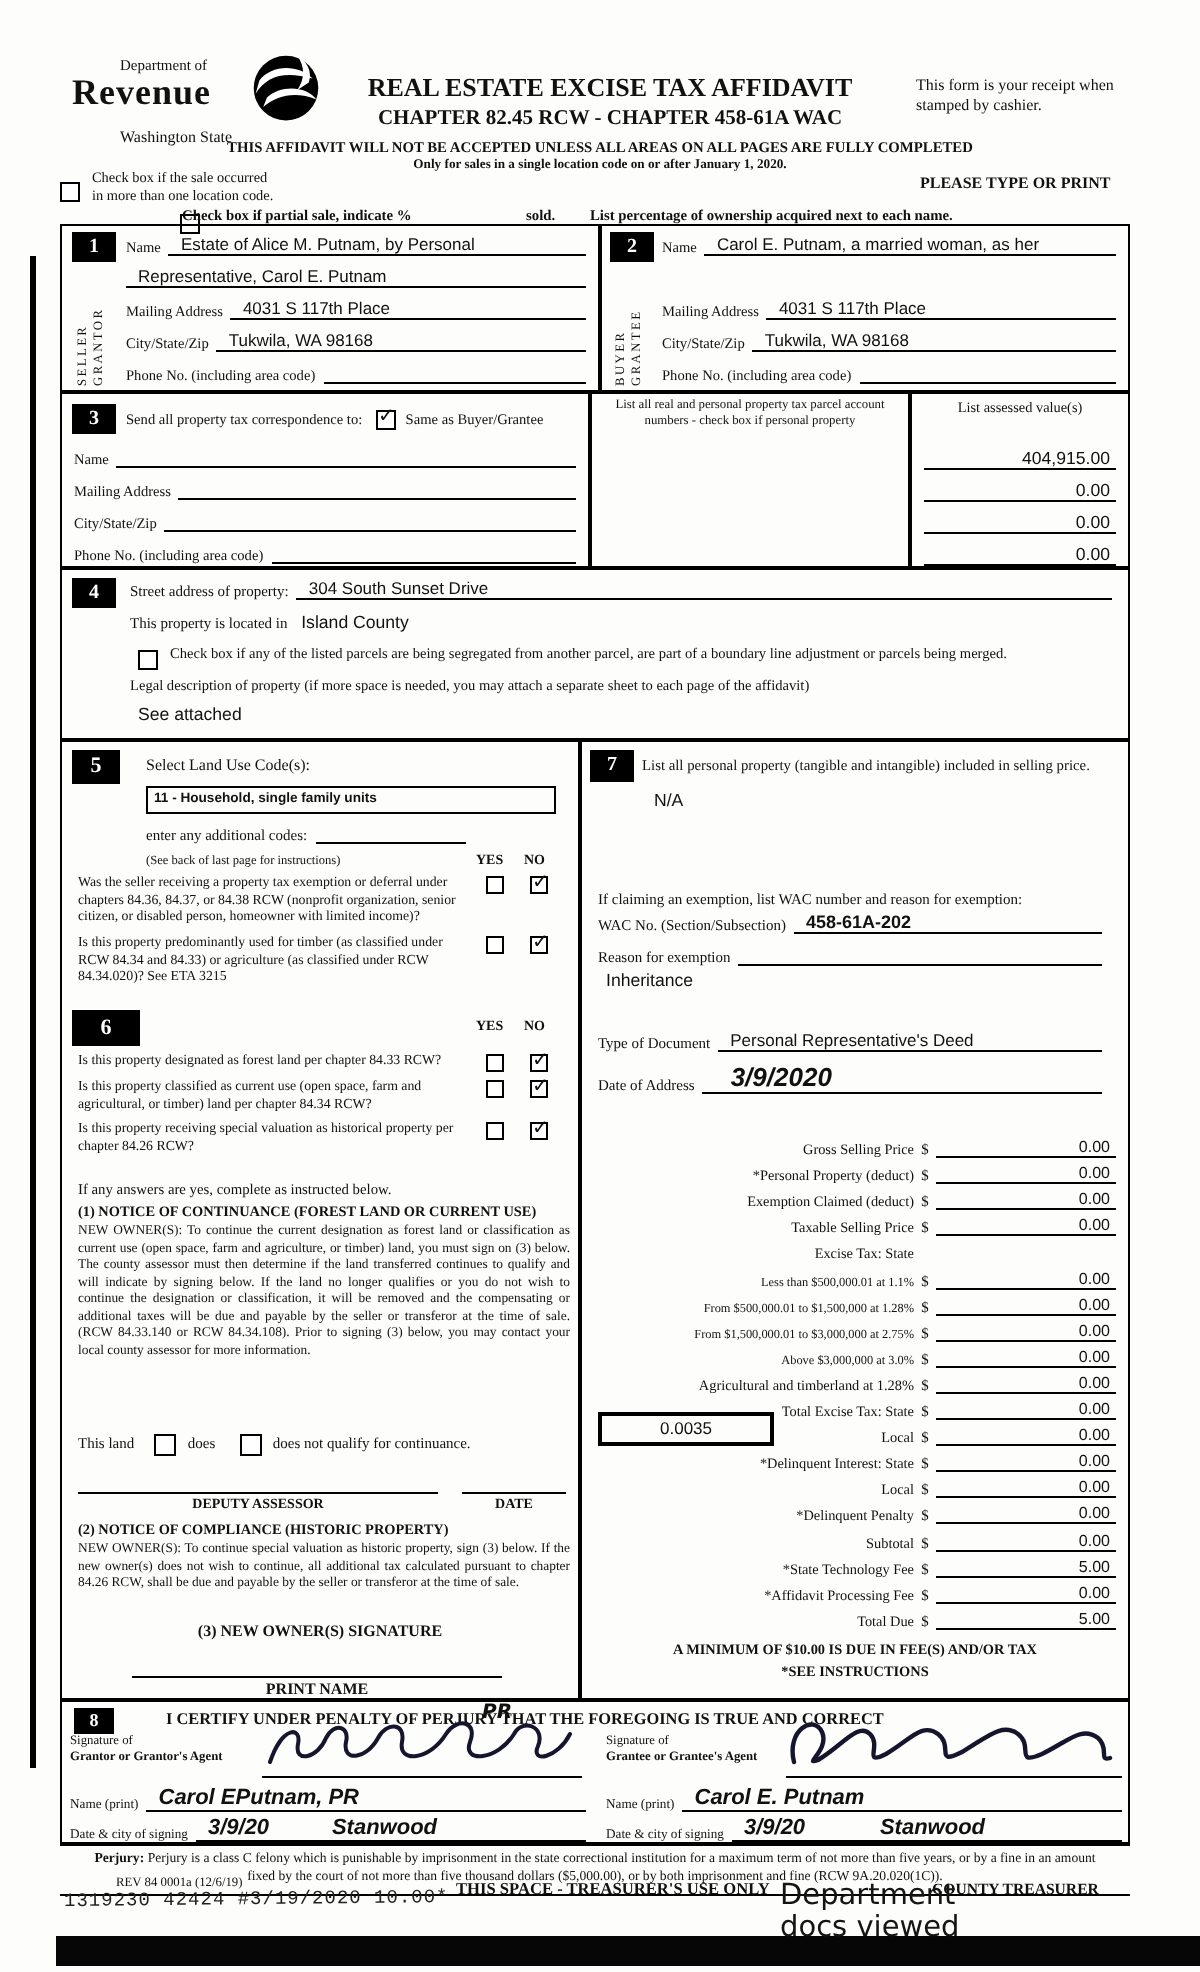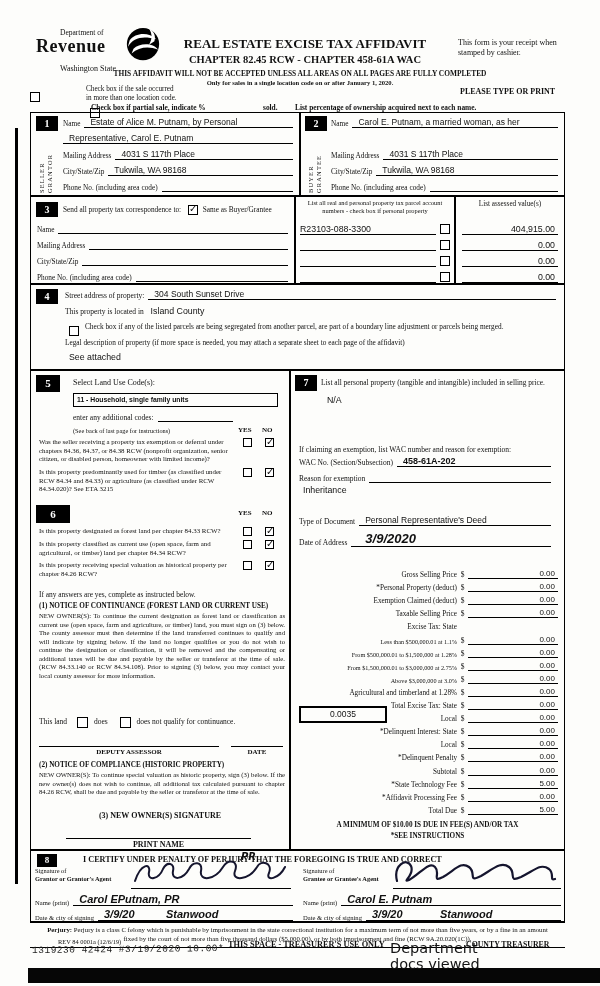--- a/index.html
+++ b/index.html
@@ -73,21 +73,21 @@
     <div class="serif b" style="font-size:13px;">REAL ESTATE EXCISE TAX AFFIDAVIT</div>
     <div class="serif b" style="font-size:10.5px;margin-top:2px;">CHAPTER 82.45 RCW - CHAPTER 458-61A WAC</div>
   </div>
   <div class="abs ctr serif b" style="left:70px;top:69px;width:460px;font-size:7.4px;">THIS AFFIDAVIT WILL NOT BE ACCEPTED UNLESS ALL AREAS ON ALL PAGES ARE FULLY COMPLETED</div>
   <div class="abs ctr serif b" style="left:70px;top:79px;width:460px;font-size:6.6px;">Only for sales in a single location code on or after January 1, 2020.</div>
 
   <div class="abs serif" style="left:458px;top:38px;width:112px;font-size:8px;line-height:1.3;">This form is your receipt when stamped by cashier.</div>
   <div class="abs serif b" style="left:460px;top:87px;font-size:8px;">PLEASE TYPE OR PRINT</div>
 
   <span class="cb abs" style="left:30px;top:87px;"></span>
-  <div class="abs serif" style="left:46px;top:85px;width:140px;font-size:7.2px;line-height:1.3;margin-left:40px;">
+  <div class="abs serif" style="left:46px;top:85px;width:140px;font-size:7.2px;line-height:1.3;">
     <div>Check box if the sale occurred</div>
     <div>in more than one location code.</div>
   </div>
 
   <span class="cb abs" style="left:76px;top:103px;"></span>
   <div class="abs serif b" style="left:91px;top:103px;font-size:7.4px;">Check box if partial sale, indicate %</div>
   <div class="abs" style="left:212px;top:103px;width:36px;border-bottom:1px solid #000;height:9px;"></div>
   <div class="abs serif b" style="left:252px;top:103px;font-size:7.4px;padding-left:11px;">sold.</div>
   <div class="abs serif b" style="left:295px;top:103px;font-size:7.4px;">List percentage of ownership acquired next to each name.</div>
 
@@ -165,38 +165,20 @@
       <span class="fill"></span>
     </div>
     <div class="fieldrow" style="left:6px;top:74px;right:6px;">
       <span class="flabel">Phone No. (including area code)</span>
       <span class="fill"></span>
     </div>
   </div>
 
   <div class="box" style="left:295px;top:196px;width:160px;height:88px;">
     <div class="ctr serif" style="font-size:6.4px;line-height:1.25;padding:2px 4px 0 4px;">List all real and personal property tax parcel account numbers - check box if personal property</div>
-    <div id="parcel-rows" style="position:absolute;left:0;right:0;top:22px;">
-        <div class="prow">
-          <span class="pnum">R23103-088-3300</span>
-          <span class="cb"></span>
-        </div>
-        <div class="prow">
-          <span class="pnum"></span>
-          <span class="cb"></span>
-        </div>
-        <div class="prow">
-          <span class="pnum"></span>
-          <span class="cb"></span>
-        </div>
-        <div class="prow">
-          <span class="pnum"></span>
-          <span class="cb"></span>
-        </div>
-      </div>
   </div>
 
   <div class="box" style="left:455px;top:196px;width:110px;height:88px;">
     <div class="ctr serif" style="font-size:7.2px;padding-top:3px;">List assessed value(s)</div>
     <div id="assessed-rows" style="position:absolute;left:0;right:0;top:22px;">
         <div class="arow">
           <span class="aval">404,915.00</span>
         </div>
         <div class="arow">
           <span class="aval">0.00</span>

